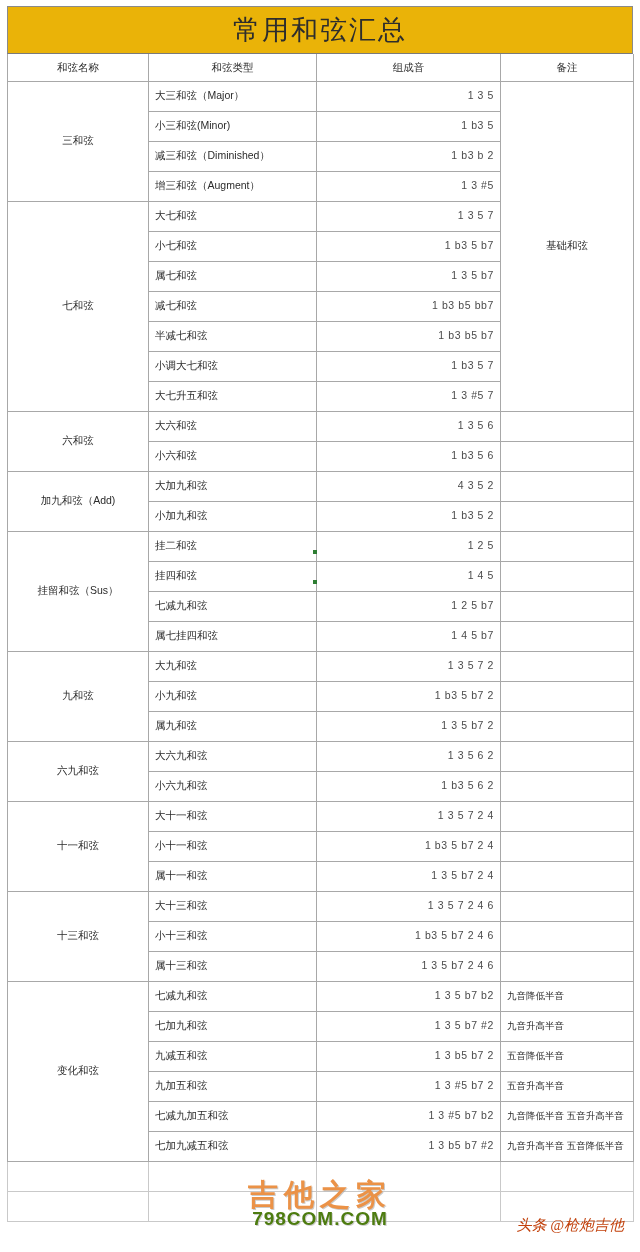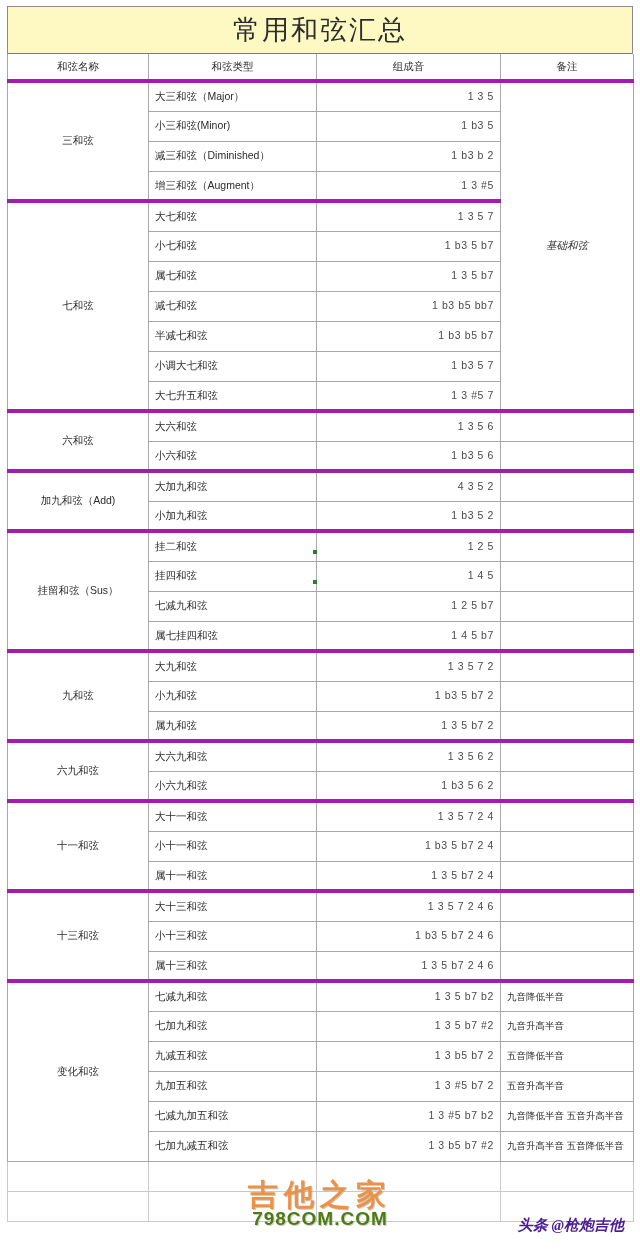--- a/index.html
+++ b/index.html
@@ -8,21 +8,21 @@
     font-family:"Liberation Sans","DejaVu Sans",sans-serif;
     color:#2b2b2b;
     -webkit-font-smoothing:antialiased;
   }
   .sheet{
     position:absolute;left:7px;top:6px;width:626px;
   }
   
   .title-band{
     height:48px;
-    background:#fef9c3;
+    background:#eab308;
     border:1px solid #8a8a8a;
     border-bottom:1px solid #7a7a7a;
     display:flex;align-items:center;justify-content:center;
     box-sizing:border-box;
   }
   .title-band .title-text{
     font-size:27px;
     letter-spacing:2px;
     font-weight:300;
     color:#2d2d2d;
@@ -76,24 +76,23 @@
   td.remark-cell{
     text-align:left;
     padding-left:7px;
     font-size:9.5px;
     color:#2b2b2b;
   }
   td.remark-merged{
     text-align:center;
     vertical-align:middle;
     font-size:10.5px;
-    font-style:italic;
   }
   td.empty-cell{}
-  tr.group-start > td{border-top:4px solid #a21caf;}
+  tr.group-start > td{border-top:1px solid #a21caf;}
   tr.empty-row > td{border-color:#c9c9c9;}
   
   .wm-center{
     position:absolute;
     left:0;right:0;
     top:1180px;
     text-align:center;
     pointer-events:none;
     user-select:none;
   }
@@ -112,27 +111,26 @@
     letter-spacing:1px;
     text-shadow:1px 1px 0 rgba(160,160,160,0.5);
     line-height:1.05;
     margin-top:-2px;
   }
   .wm-corner{
     position:absolute;
     right:16px;
     top:1216px;
     font-size:15px;
-    color:#4c1d95;
+    color:#c2410c;
     font-style:italic;
     white-space:nowrap;
     pointer-events:none;
     user-select:none;
     font-family:"Liberation Serif","DejaVu Serif",serif;
-    font-weight:bold;
   }
   
   .marker{
     position:absolute;
     width:4px;height:4px;
     background:#2e7d32;
     pointer-events:none;
   }
 </style>
 </head>

